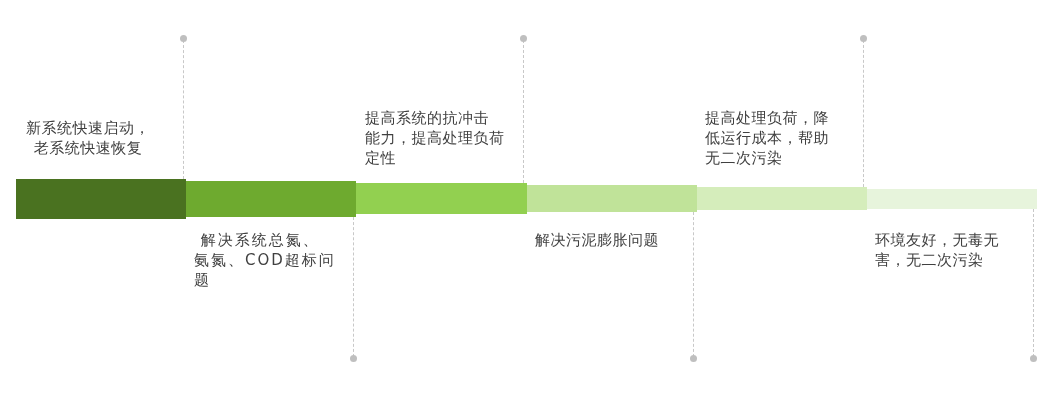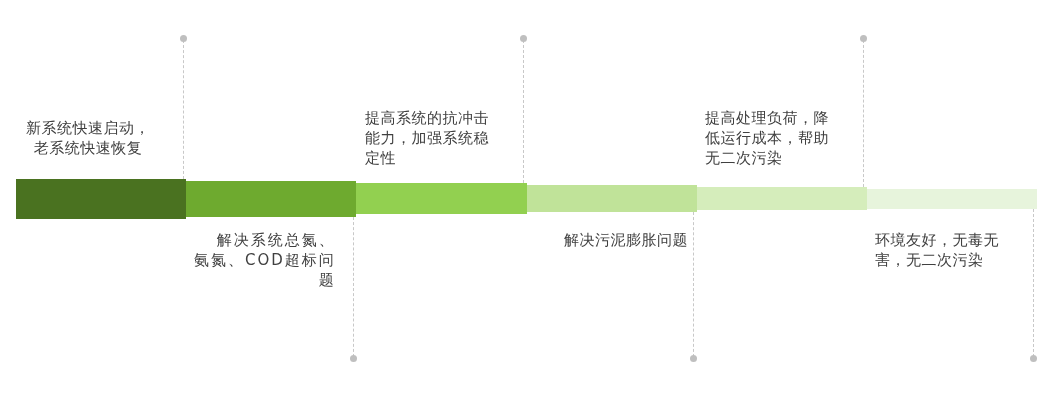--- a/index.html
+++ b/index.html
@@ -29,24 +29,24 @@
 
 <div class="vline" style="left:353px;top:217px;height:140px;"></div>
 <div class="dot" style="left:350px;top:355px;"></div>
 <div class="vline" style="left:693px;top:212px;height:145px;"></div>
 <div class="dot" style="left:690px;top:355px;"></div>
 <div class="vline" style="left:1033px;top:209px;height:148px;"></div>
 <div class="dot" style="left:1030px;top:355px;"></div>
 
 <div class="label" style="left:26px;top:118px;white-space:pre;text-align:center;">新系统快速启动，
 老系统快速恢复</div>
-<div class="label" style="left:194px;top:230px;white-space:pre;letter-spacing:2px;text-align:right;"> 解决系统总氮、
+<div class="label" style="left:194px;top:230px;white-space:pre;letter-spacing:2px;"> 解决系统总氮、
 氨氮、COD超标问
 题</div>
 <div class="label" style="left:365px;top:108px;white-space:pre;">提高系统的抗冲击
-能力，加强系统稳
+能力，提高处理负荷
 定性</div>
-<div class="label" style="left:564px;top:230px;white-space:pre;">解决污泥膨胀问题</div>
+<div class="label" style="left:535px;top:230px;white-space:pre;">解决污泥膨胀问题</div>
 <div class="label" style="left:705px;top:108px;white-space:pre;">提高处理负荷，降
 低运行成本，帮助
 无二次污染</div>
 <div class="label" style="left:875px;top:230px;white-space:pre;">环境友好，无毒无
 害，无二次污染</div>
 
 </body></html>

